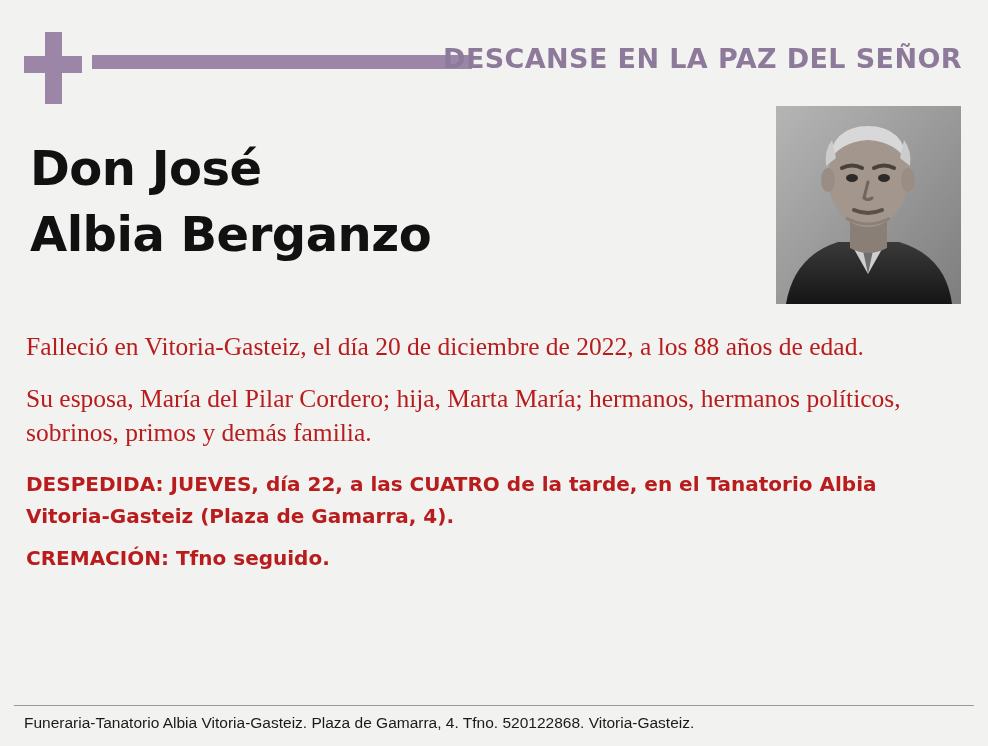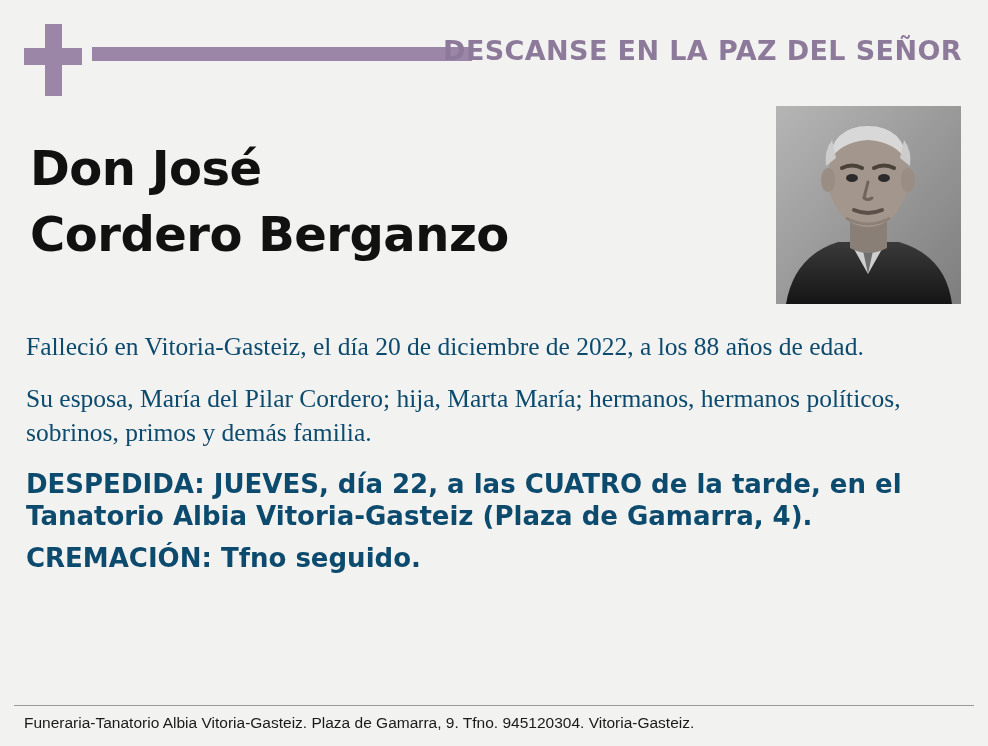--- a/index.html
+++ b/index.html
@@ -19,21 +19,21 @@
     width: 988px;
     height: 746px;
     background: #f2f2f0;
     box-sizing: border-box;
   }
 
   
   .header {
     position: absolute;
     left: 0;
-    top: 4px;
+    top: 12px;
     width: 988px;
     height: 100px;
   }
   .cross {
     position: absolute;
     left: 24px;
     top: 20px;
     width: 58px;
     height: 72px;
   }
@@ -105,27 +105,27 @@
   .body-text {
     position: absolute;
     left: 26px;
     top: 330px;
     width: 910px;
   }
   .para {
     font-family: "Liberation Serif", serif;
     font-size: 25.5px;
     line-height: 34px;
-    color: #0c4a6e;
+    color: #b91c1c;
     margin-bottom: 18px;
   }
   .para.bold {
     font-family: "DejaVu Sans", sans-serif;
     font-weight: bold;
-    font-size: 26px;
+    font-size: 20px;
     line-height: 32px;
     margin-bottom: 10px;
   }
   .para.last { margin-bottom: 0; }
 
   
   .footer-rule {
     position: absolute;
     left: 14px;
     top: 705px;
@@ -196,26 +196,26 @@
       <path d="M92 76 L88 92 Q92 95 96 92" stroke="#6f655c" stroke-width="3" fill="none" stroke-linecap="round"></path>
 
       <path d="M78 104 Q92 110 106 104" stroke="#5b5049" stroke-width="4" fill="none" stroke-linecap="round"></path>
 
       <path d="M70 112 Q92 124 114 112" stroke="#8d8077" stroke-width="3" fill="none"></path>
     </svg>
   </div>
 
   <div class="name-block">
     <div class="name-line">Don José</div>
-    <div class="name-line">Cordero Berganzo</div>
+    <div class="name-line">Albia Berganzo</div>
   </div>
 
   <div class="body-text">
     <div class="para">Falleció en Vitoria-Gasteiz, el día 20 de diciembre de 2022, a los 88 años de edad.</div>
     <div class="para">Su esposa, María del Pilar Cordero; hija, Marta María; hermanos, hermanos políticos, sobrinos, primos y demás familia.</div>
     <div class="para bold">DESPEDIDA: JUEVES, día 22, a las CUATRO de la tarde, en el Tanatorio Albia Vitoria-Gasteiz (Plaza de Gamarra, 4).</div>
     <div class="para bold last">CREMACIÓN: Tfno seguido.</div>
   </div>
 
   <div class="footer-rule"></div>
-  <div class="footer-text">Funeraria-Tanatorio Albia Vitoria-Gasteiz. Plaza de Gamarra, 9. Tfno. 945120304. Vitoria-Gasteiz.</div>
+  <div class="footer-text">Funeraria-Tanatorio Albia Vitoria-Gasteiz. Plaza de Gamarra, 4. Tfno. 520122868. Vitoria-Gasteiz.</div>
 
 </div>
 
 </body></html>

